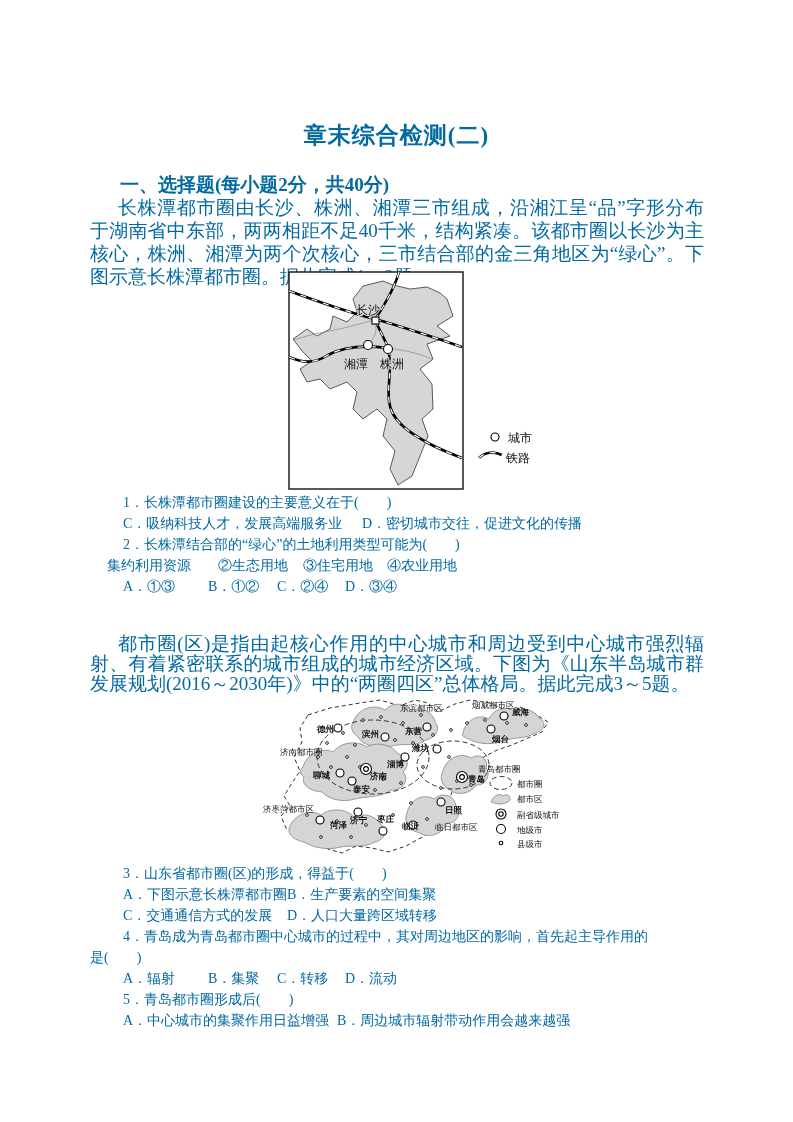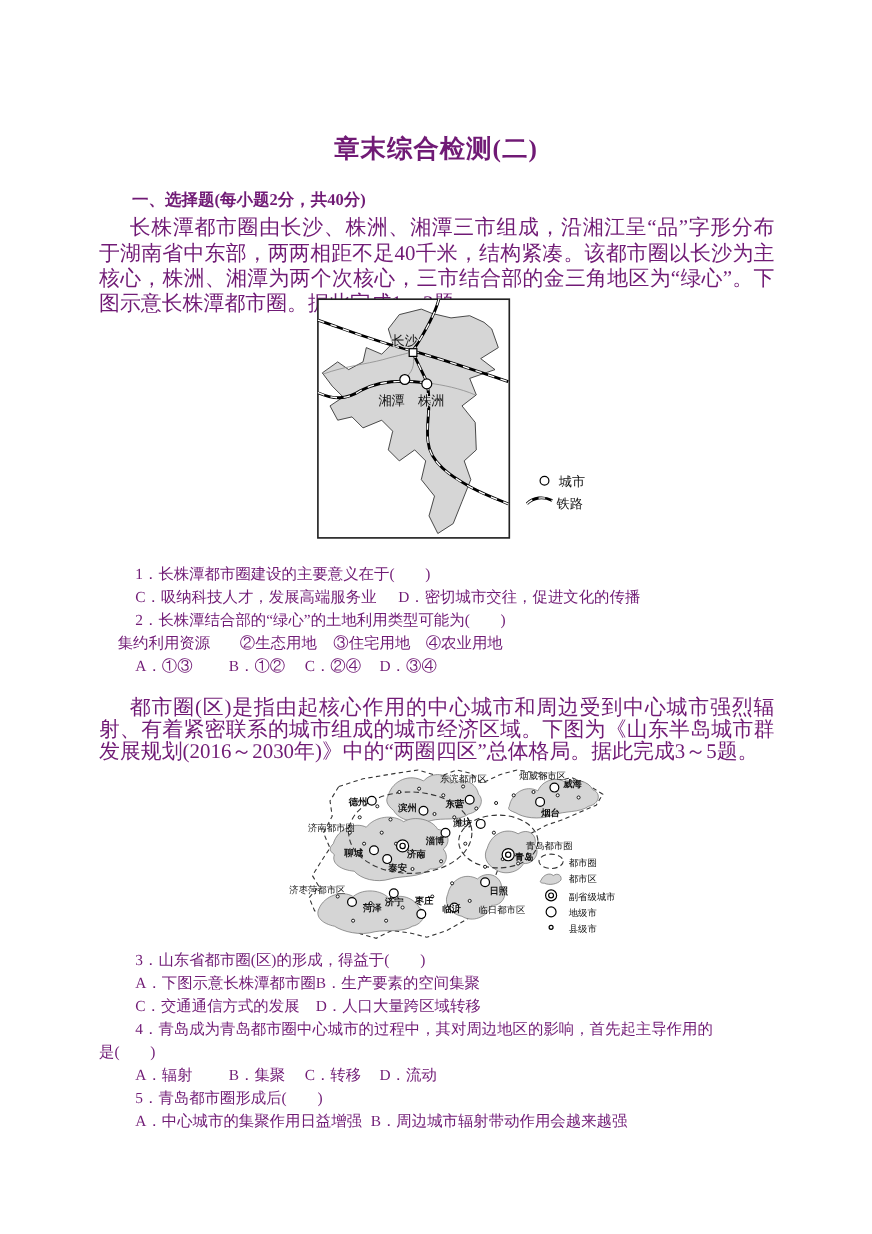--- a/index.html
+++ b/index.html
@@ -1,20 +1,20 @@
 <!DOCTYPE html>
 <html><head>
 <meta charset="utf-8">
 <style>
   html,body{margin:0;padding:0;background:#ffffff;}
   .page{position:relative;width:793px;height:1122px;background:#fff;overflow:hidden;
-        font-family:"Liberation Serif","DejaVu Serif",serif;color:#701a75;}
+        font-family:"Liberation Serif","DejaVu Serif",serif;color:#0369a1;}
   .abs{position:absolute;}
   .title{left:0;top:120px;width:793px;text-align:center;font-size:23px;font-weight:bold;letter-spacing:1px;}
-  .heading{left:120px;top:172px;font-size:15px;font-weight:bold;}
+  .heading{left:120px;top:172px;font-size:19px;font-weight:bold;}
   .para{left:90px;width:614px;font-size:19px;line-height:23px;text-indent:28px;text-align:justify;margin:0;}
   #passage2{line-height:20px;}
   .qblock{left:90px;width:620px;font-size:14px;}
   .qline{height:21px;line-height:21px;padding-left:33px;white-space:nowrap;}
   .qline.noindent{padding-left:0;}
   .qline.items{padding-left:17px;}
   .col{display:inline-block;}
   .w239{width:239px;} .w164{width:164px;} .w214{width:214px;}
   .w111{width:111px;} .w85{width:85px;} .w84{width:84px;} .w69{width:69px;} .w68{width:68px;}
   
@@ -81,21 +81,21 @@
       <g>
         <circle class="cc" cx="207" cy="166" r="4"></circle>
         <text class="m1legendtext" x="220" y="171">城市</text>
         <path class="rail-b" d="M191,187 C197,181 206,180 214,184"></path>
         <path class="rail-w" d="M191,187 C197,181 206,180 214,184"></path>
         <text class="m1legendtext" x="218" y="191">铁路</text>
       </g>
     </svg>
   </div>
 
-  <div class="abs qblock" style="top:512px">
+  <div class="abs qblock" style="top:492px">
     <div class="qline">1．长株潭都市圈建设的主要意义在于(　　)</div>
     <div class="qline">
       <span class="col w239">C．吸纳科技人才，发展高端服务业</span><span>D．密切城市交往，促进文化的传播</span>
     </div>
     <div class="qline">2．长株潭结合部的“绿心”的土地利用类型可能为(　　)</div>
     <div class="qline items">
       <span class="col w111">集约利用资源</span><span class="col w85">②生态用地</span><span class="col w84">③住宅用地</span><span>④农业用地</span>
     </div>
     <div class="qline">
       <span class="col w85">A．①③</span><span class="col w69">B．①②</span><span class="col w68">C．②④</span><span>D．③④</span>

